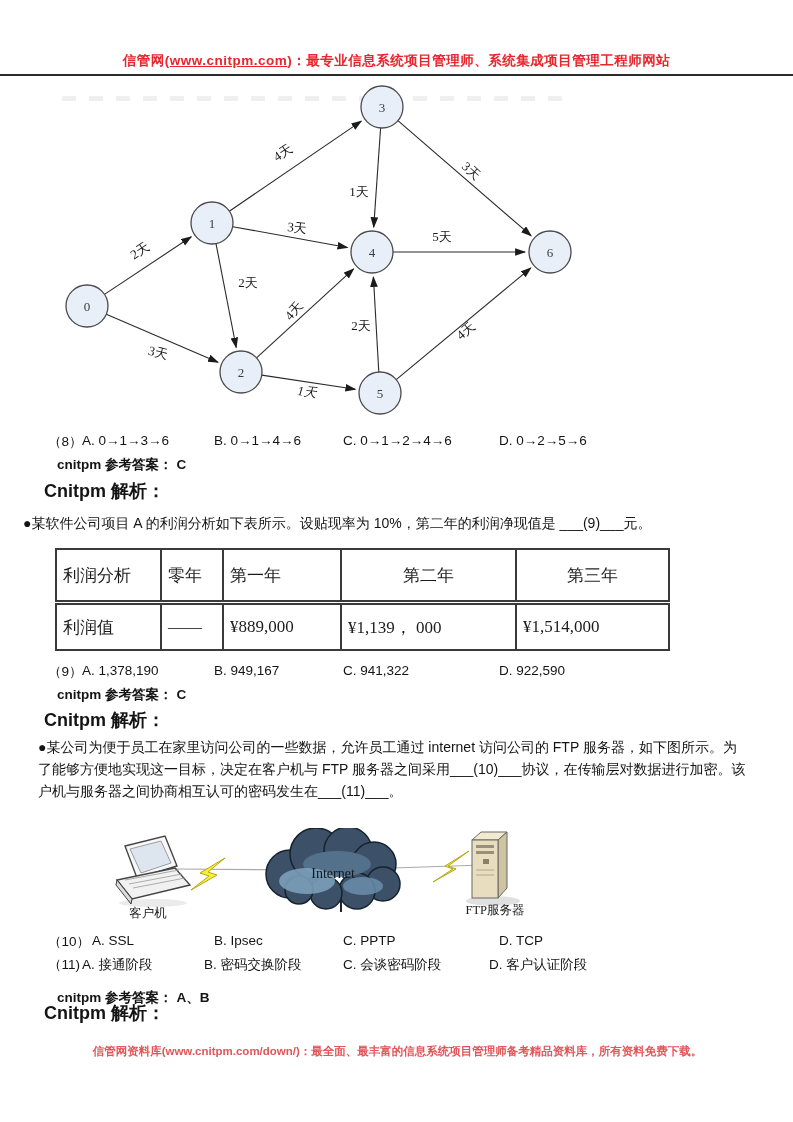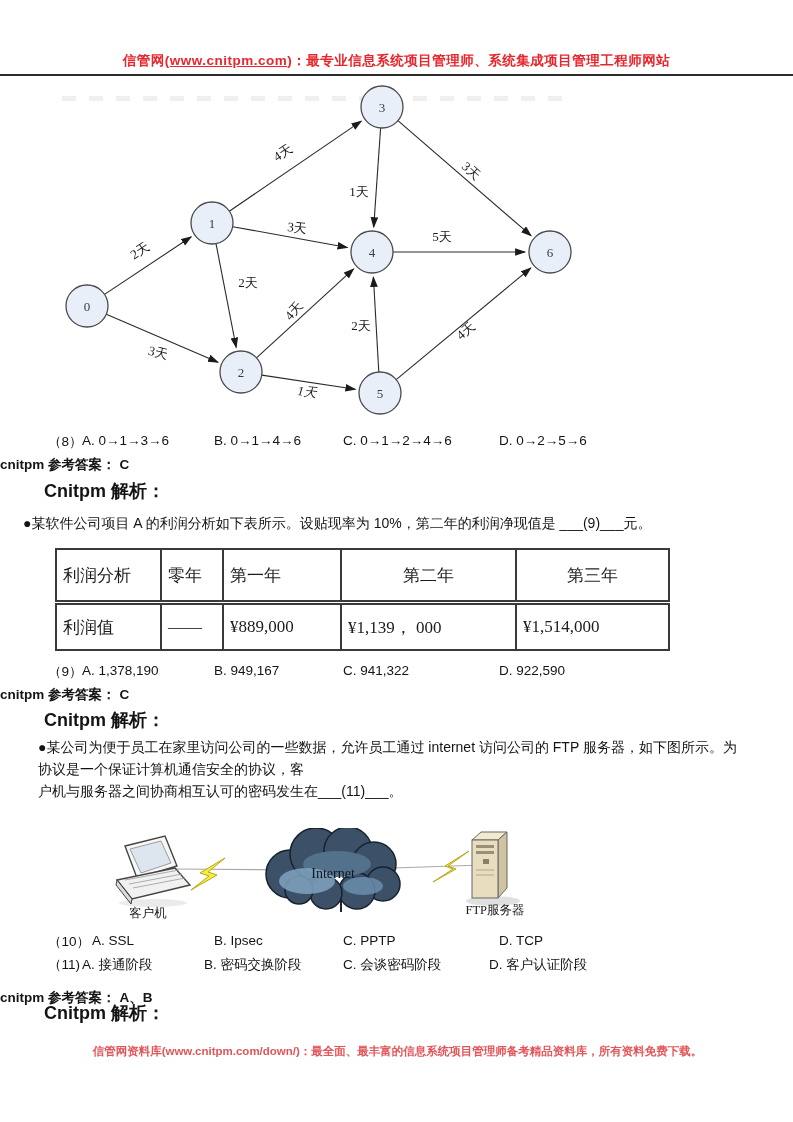--- a/index.html
+++ b/index.html
@@ -21,21 +21,21 @@
   
   #diagram-wrap{position:absolute;top:85px;left:0;width:600px;height:345px;}
   #diagram-svg text{font-family:"Liberation Serif",serif;}
   
   .q-row{
     position:absolute;left:0;width:780px;height:20px;font-size:13.5px;
     display:grid;grid-template-columns:34px 132px 129px 156px auto;
     padding-left:48px;white-space:nowrap;
   }
   .q-row .qnum{}
-  .ans-row{position:absolute;left:0;font-size:13.5px;font-weight:bold;white-space:nowrap;}
+  .ans-row{position:absolute;left:0;padding-left:57px;font-size:13.5px;font-weight:bold;white-space:nowrap;}
   .ans-row .ans-val{margin-left:4px;}
   .ana-row{position:absolute;left:0;padding-left:44px;font-size:18px;font-weight:bold;white-space:nowrap;}
   .intro{position:absolute;left:0;padding-left:23px;font-size:14px;width:730px;line-height:22px;}
   
   .profit-table{
     position:absolute;top:548px;left:55px;border-collapse:collapse;
     font-family:"Liberation Serif",serif;color:#1c1c1c;
   }
   .profit-table td,.profit-table th{
     border:2px solid #3a3a3a;font-weight:normal;font-size:17px;
@@ -153,21 +153,21 @@
   <span>C. 941,322</span>
   <span>D. 922,590</span>
 </div>
 <div class="ans-row" style="top:686px;">
   <span>cnitpm 参考答案：</span><span class="ans-val">C</span>
 </div>
 <div class="ana-row" style="top:708px;">Cnitpm 解析：</div>
 
 <div class="intro" style="top:736px;padding-left:38px;">
   <div>●某公司为便于员工在家里访问公司的一些数据，允许员工通过 internet 访问公司的 FTP 服务器，如下图所示。为</div>
-  <div>协议是一个保证计算机通信安全的协议，客</div>
+  <div>了能够方便地实现这一目标，决定在客户机与 FTP 服务器之间采用___(10)___协议，在传输层对数据进行加密。该</div>
   <div>户机与服务器之间协商相互认可的密码发生在___(11)___。</div>
 </div>
 
 <div id="figure-wrap">
   <svg width="480" height="100" viewBox="0 0 480 100">
 
     <line x1="80" y1="41" x2="200" y2="42" stroke="#a9a9a9" stroke-width="1.2"></line>
     <line x1="298" y1="40" x2="388" y2="37" stroke="#a9a9a9" stroke-width="1.2"></line>
 
     <g>

